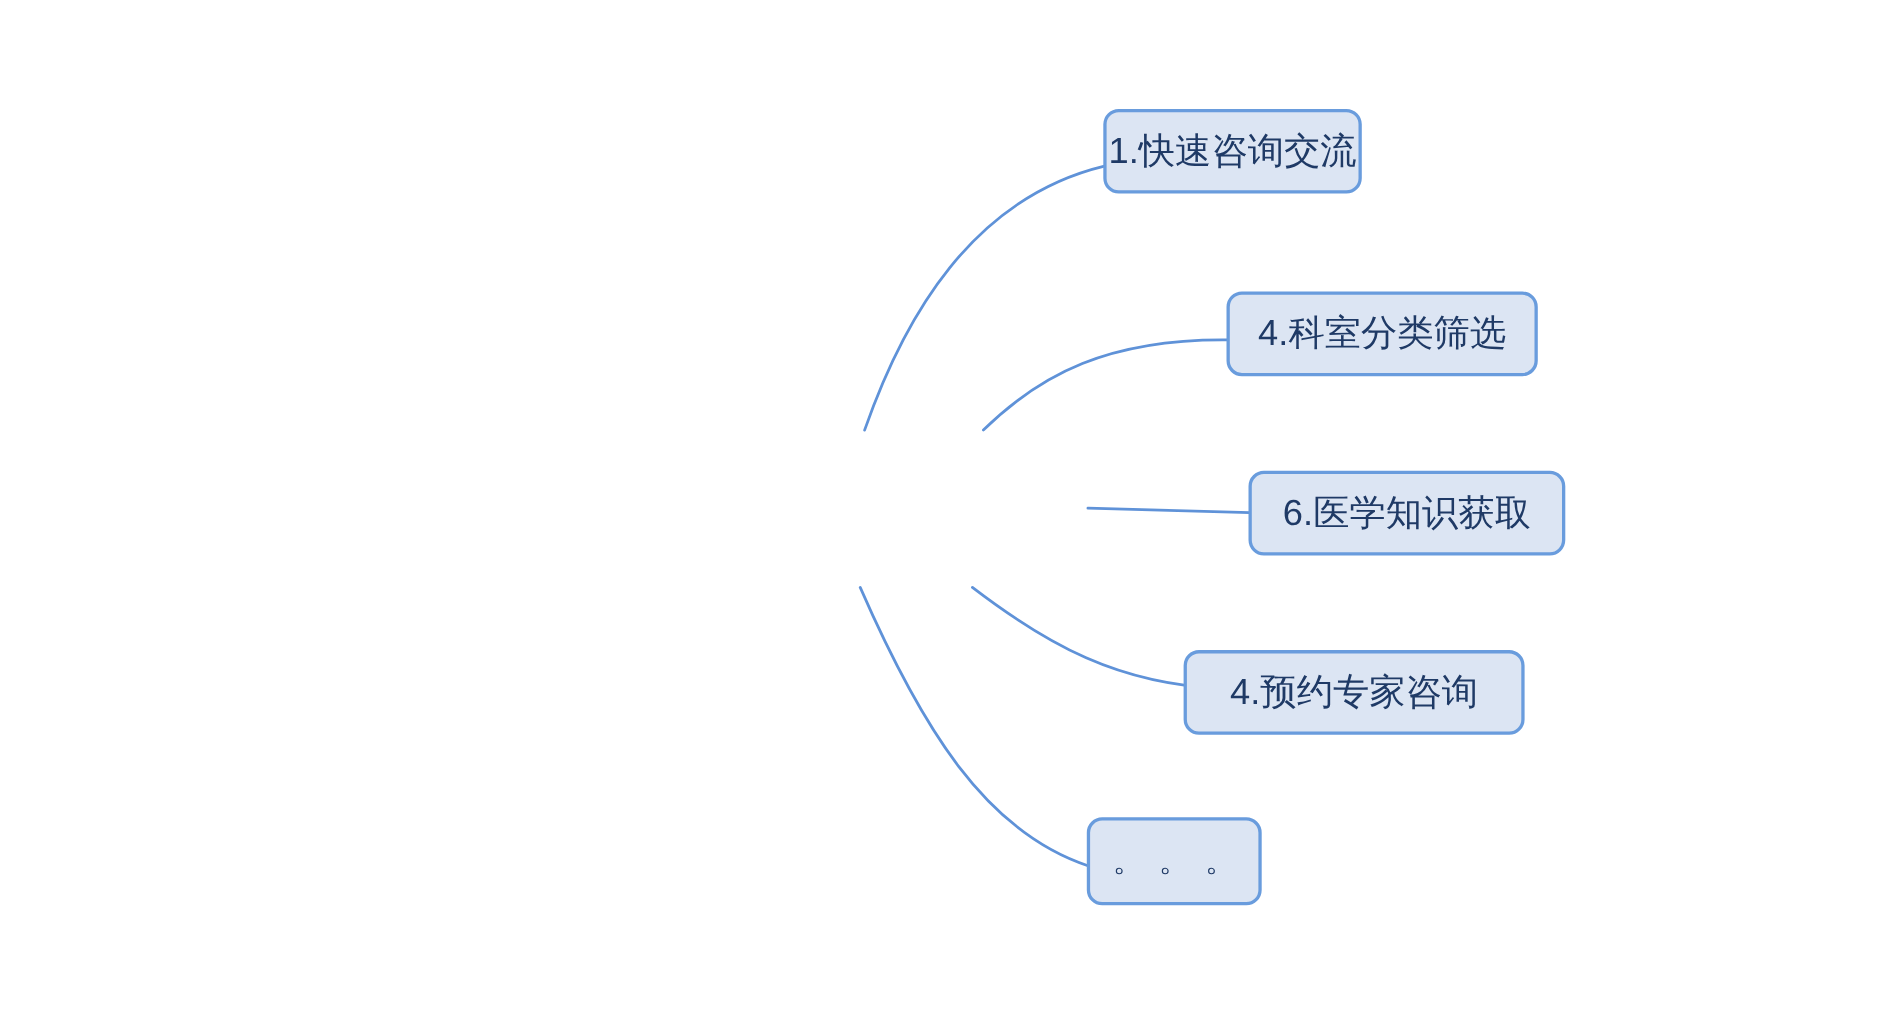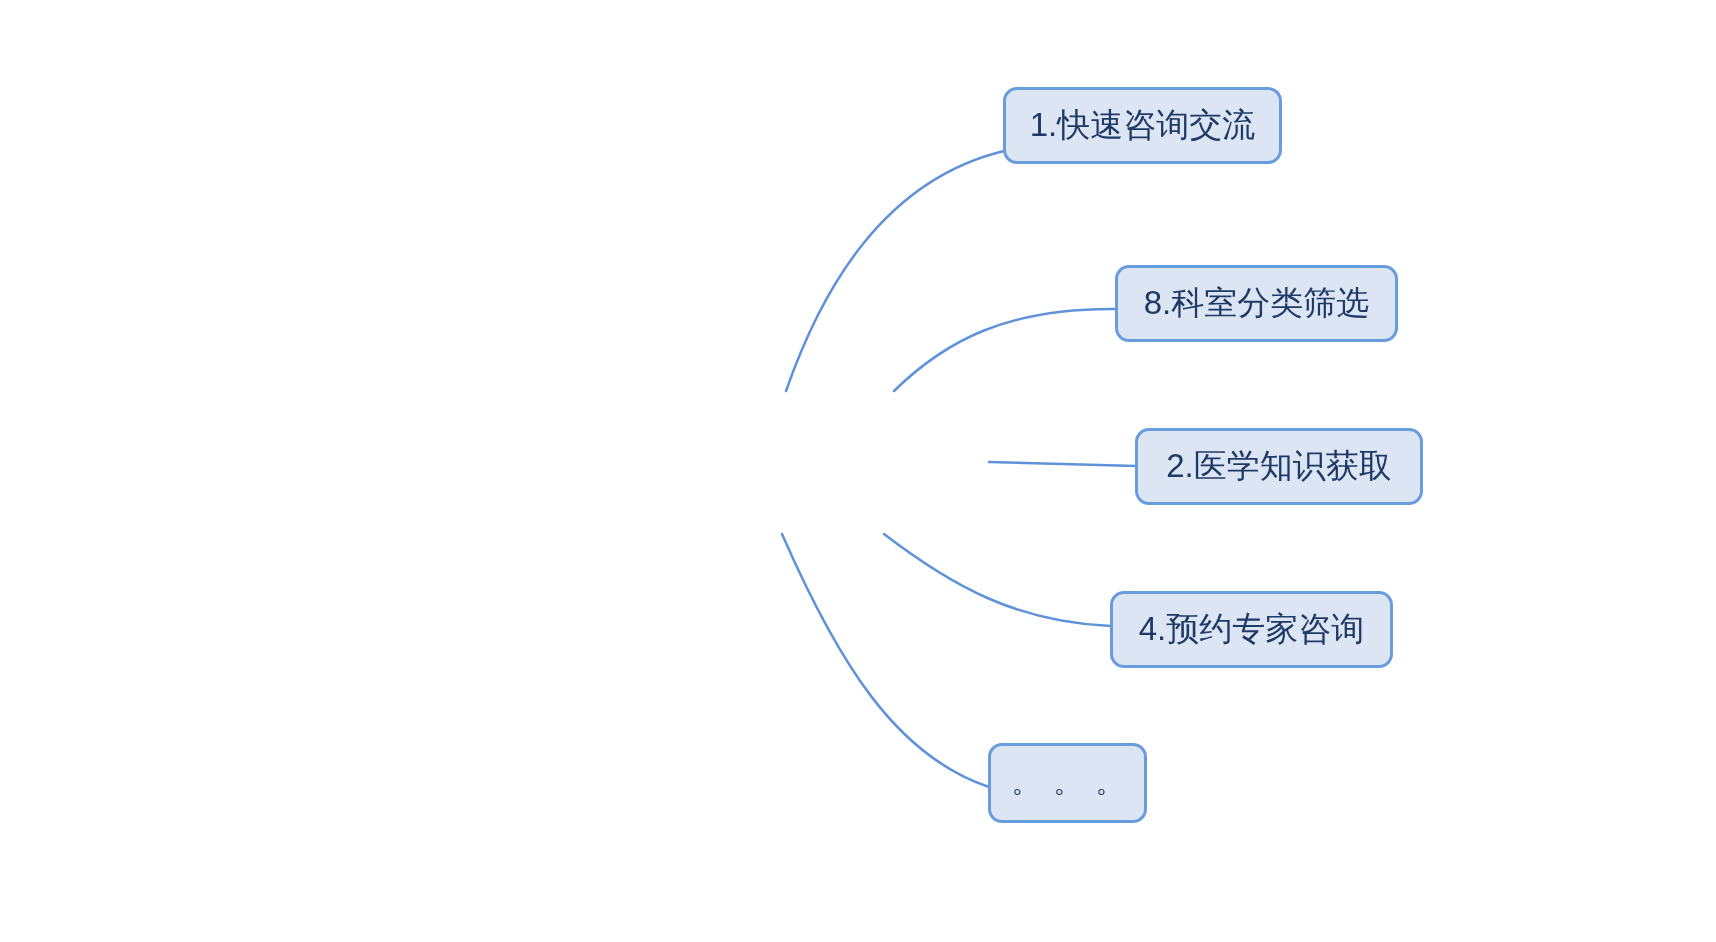--- a/index.html
+++ b/index.html
@@ -43,24 +43,24 @@
     font-size:52px;font-weight:bold;
     letter-spacing:1px;
   }
   .node.child{
     border:3.5px solid var(--child-border);
     border-radius:14px;
     color:var(--child-text);
     font-size:33px;font-weight:400;
   }
   .node.child .label{white-space:nowrap;}
-  #node-1{left:1003px;top:87px;width:279px;height:77px;}
+  #node-1{left:1003px;top:99px;width:235px;height:77px;}
   #node-2{left:1115px;top:265px;width:283px;height:77px;}
   #node-3{left:1135px;top:428px;width:288px;height:77px;}
-  #node-4{left:1110px;top:591px;width:283px;height:77px;}
+  #node-4{left:1076px;top:591px;width:310px;height:77px;}
   #node-5{left:988px;top:743px;width:159px;height:80px;font-size:28px;letter-spacing:14px;}
   #node-5 .label{padding-left:14px;line-height:1;}
 </style>
 </head>
 <body>
 
 <div class="canvas">
 
   <svg class="connectors" viewBox="0 0 1716 942" xmlns="http://www.w3.org/2000/svg">
     <path d="M786,391 C822,288 884,180 1004,151"></path>
@@ -69,25 +69,25 @@
     <path d="M884,534 C952,586 1016,622 1111,626"></path>
     <path d="M782,534 C838,662 896,756 989,787"></path>
   </svg>
 
 
   <div class="node child" id="node-1">
     <span class="label">1.快速咨询交流</span>
   </div>
 
   <div class="node child" id="node-2">
-    <span class="label">8.科室分类筛选</span>
+    <span class="label">4.科室分类筛选</span>
   </div>
 
   <div class="node child" id="node-3">
-    <span class="label">2.医学知识获取</span>
+    <span class="label">6.医学知识获取</span>
   </div>
 
   <div class="node child" id="node-4">
     <span class="label">4.预约专家咨询</span>
   </div>
 
   <div class="node child" id="node-5">
     <span class="label">。。。</span>
   </div>
 

